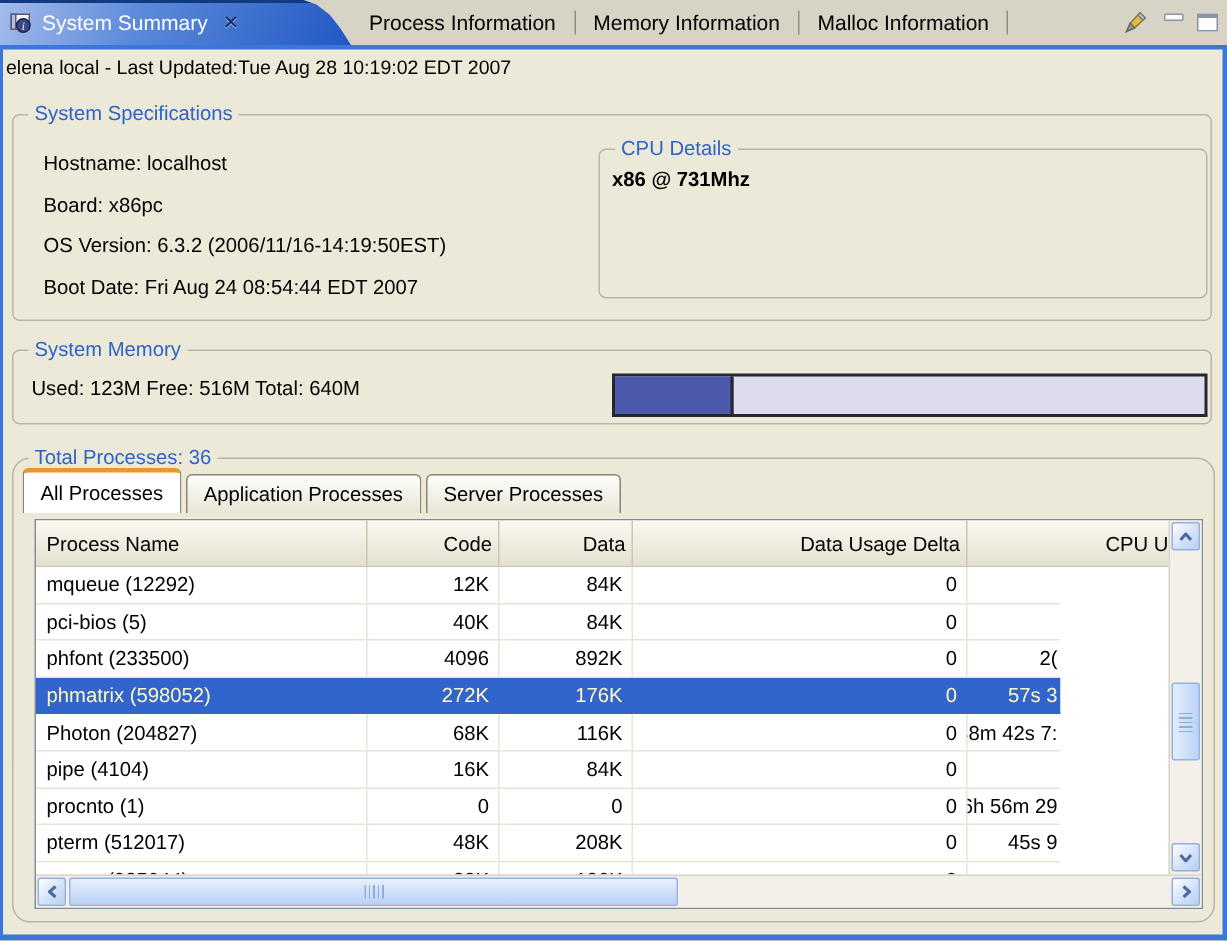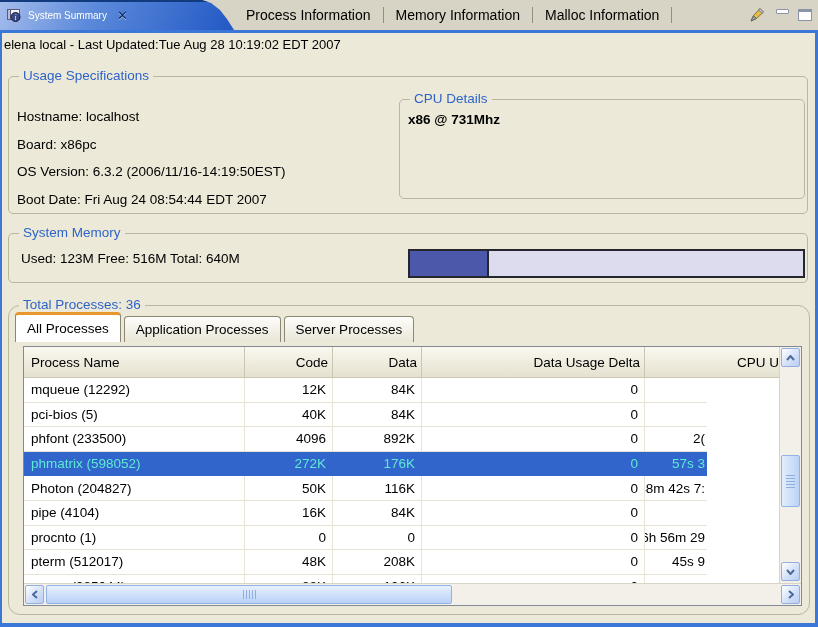--- a/index.html
+++ b/index.html
@@ -14,40 +14,40 @@
   .edge-bottom{ left:0; right:0; bottom:0; height:4px; }
 
   
   .tabbar { position:absolute; left:0; top:0; right:0; height:30px; background:#d7d3c5; }
   .tab-underline { position:absolute; left:0; top:30px; right:0; height:3px; background:#3a77d9; z-index:5; }
   .active-tab { position:absolute; left:0; top:0; width:234px; height:30px; color:#fff;
       background:linear-gradient(115deg,#a5bdec 0%,#5b89da 40%,#2258c4 100%);
       clip-path:polygon(0 0,202px 0,211px 3px,220px 10px,227px 19px,234px 30px,0 30px);
       display:flex; align-items:center; padding-left:6px; z-index:4; }
   .active-tab::before { content:''; position:absolute; left:0; top:0; width:210px; height:2px; background:#123a7e; }
-  .active-tab .tab-label { margin-left:6px; font-size:10px; }
+  .active-tab .tab-label { margin-left:6px; font-size:14px; }
   .tab-close { margin-left:10px; font-weight:bold; font-size:13px; color:#0f2a5e;
       text-shadow:0 1px 0 rgba(255,255,255,.5); cursor:default; }
   .inactive-tabs { position:absolute; left:234px; top:0; height:30px; display:flex; z-index:3;align-items:center; }
   .itab { display:flex; align-items:center; padding:0 12px; font-size:14px; color:#000;
       border-right:1px solid #94907e; }
   .toolbar { position:absolute; right:6px; top:0; height:30px; display:flex; align-items:center; gap:9px; z-index:6; }
   .winbtn-min { width:13px; height:5px; border:1px solid #8a93a8; background:#fdfdfe; border-radius:1px; margin-top:-8px; }
   .winbtn-max { width:14px; height:12px; border:1px solid #8a93a8; border-top:3px solid #8a93a8; background:#fdfdfe; }
 
   
   .statusline { position:absolute; left:2px; top:33px; right:3px; height:22px;
       display:flex; align-items:center; padding-left:2px; font-size:13px; }
 
   
   .group { position:absolute; border:1px solid #bab6a4; border-radius:5px; }
   .gtitle { position:absolute; top:-9px; left:10px; background:#ece9d8; padding:0 4px;
       color:#2e64c8; white-space:nowrap; }
   #grp-specs { left:8px; top:76px; width:800px; height:138px; }
-  .specline { position:absolute; left:8px; white-space:nowrap;margin-top:8px; }
+  .specline { position:absolute; left:20px; white-space:nowrap; }
   #grp-cpu { left:390px; top:22px; width:406px; height:100px; }
   .cpuline { position:absolute; left:8px; top:12px;font-weight:bold; }
   #grp-mem { left:8px; top:233px; width:800px; height:50px; }
   .memtext { position:absolute; left:12px; top:17px; white-space:nowrap; }
   .membar { position:absolute; left:399px; top:15px; width:397px; height:29px;
       border:2px solid #26262e; background:#dcdcee; }
   .membar-fill { position:absolute; left:0; top:0; bottom:0; background:#4c58aa; border-right:2px solid #26262e; }
 
   
   #grp-proc { left:8px; top:305px; width:802px; height:310px;border-radius:12px; }
@@ -69,21 +69,21 @@
   .hc.c-name { padding-left:7px; }
   .hc.c-code,.hc.c-data,.hc.c-delta { justify-content:flex-end; padding-right:4px; }
   .hc.c-cpu { justify-content:flex-end; padding-right:0; }
   .tbody { position:absolute; left:0; top:31px; width:683px; height:205px; overflow:hidden; background:#fff; }
   .trow { display:flex; height:24.6px; border-bottom:1px solid #e7e4d6; }
   .td { display:flex; align-items:center; border-right:1px solid #e7e4d6; overflow:hidden; white-space:nowrap; }
   .td:last-child { border-right:none; }
   .td.c-name { padding-left:7px; }
   .td.c-code,.td.c-data,.td.c-delta { justify-content:flex-end; padding-right:6px; }
   .td.c-cpu { justify-content:flex-end; padding-right:2px; }
-  .trow.selected { background:#3165cc; color:#5eead4; border-bottom-color:#3165cc;align-items:center; }
+  .trow.selected { background:#3165cc; color:#fef9c3; border-bottom-color:#3165cc;align-items:center; }
   .trow.selected .td { border-right-color:#3165cc; }
 
   
   .vscroll { position:absolute; right:0; top:0; width:22px; height:236px; background:#f2f0e9;
       border-left:1px solid #d9d5c6; z-index:2; }
   .hscroll { position:absolute; left:0; bottom:0; width:777px; height:22px; background:#f2f0e9;
       border-top:1px solid #d9d5c6; z-index:3; }
   .sbtn { position:absolute; width:19px; height:19px; border:1px solid #96aede; border-radius:2px;
       background:linear-gradient(135deg,#ffffff,#d3e1f9 55%,#b9cef3); display:flex;
       align-items:center; justify-content:center; }
@@ -127,21 +127,21 @@
       </svg>
       <div class="winbtn-min"></div>
       <div class="winbtn-max"></div>
     </div>
   </div>
   <div class="tab-underline"></div>
 
   <div class="statusline">elena local  - Last Updated:Tue Aug 28 10:19:02 EDT 2007</div>
 
   <div class="group" id="grp-specs">
-    <span class="gtitle">Usage Specifications</span>
+    <span class="gtitle">System Specifications</span>
     <div class="specline" style="top:24px">Hostname: localhost</div>
     <div class="specline" style="top:52px">Board: x86pc</div>
     <div class="specline" style="top:79px">OS Version: 6.3.2 (2006/11/16-14:19:50EST)</div>
     <div class="specline" style="top:107px">Boot Date: Fri Aug 24 08:54:44 EDT 2007</div>
     <div class="group" id="grp-cpu">
       <span class="gtitle">CPU Details</span>
       <div class="cpuline">x86 @ 731Mhz</div>
     </div>
   </div>
 
@@ -195,21 +195,21 @@
         </div>
         <div class="trow selected">
           <div class="td c-name">phmatrix (598052)</div>
           <div class="td c-code">272K</div>
           <div class="td c-data">176K</div>
           <div class="td c-delta">0</div>
           <div class="td c-cpu">57s 3</div>
         </div>
         <div class="trow">
           <div class="td c-name">Photon (204827)</div>
-          <div class="td c-code">50K</div>
+          <div class="td c-code">68K</div>
           <div class="td c-data">116K</div>
           <div class="td c-delta">0</div>
           <div class="td c-cpu">48m 42s 7:</div>
         </div>
         <div class="trow">
           <div class="td c-name">pipe (4104)</div>
           <div class="td c-code">16K</div>
           <div class="td c-data">84K</div>
           <div class="td c-delta">0</div>
           <div class="td c-cpu"></div>

